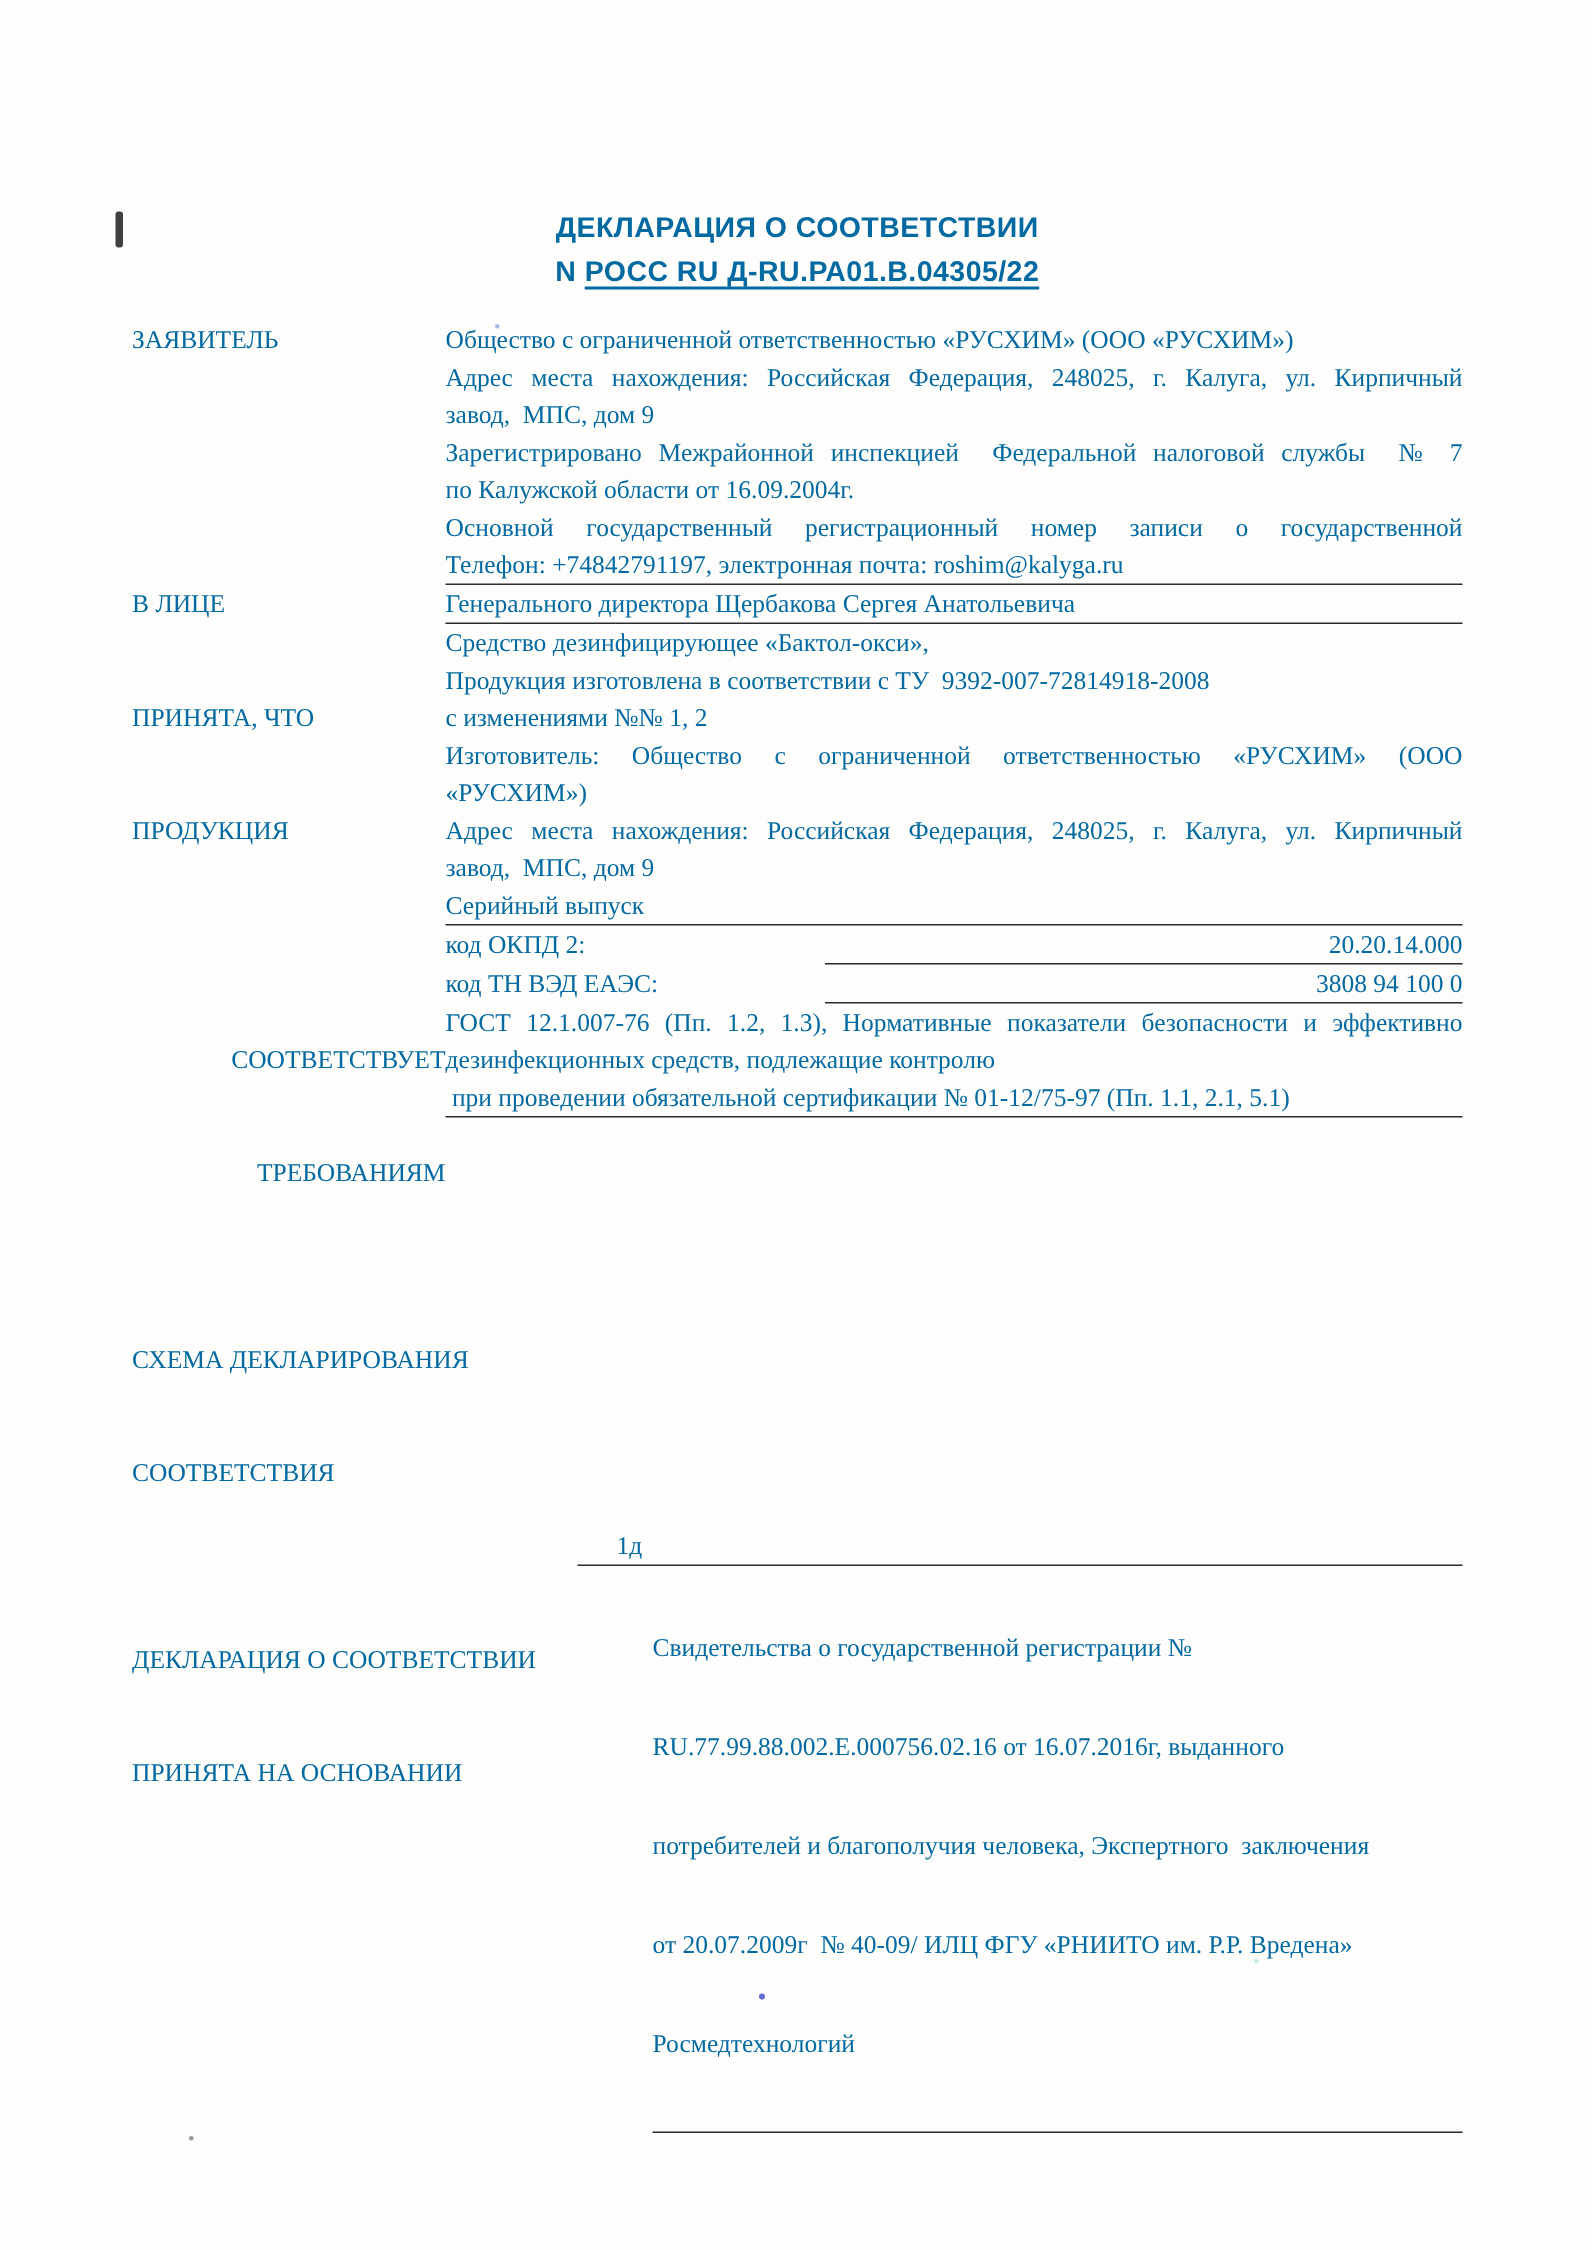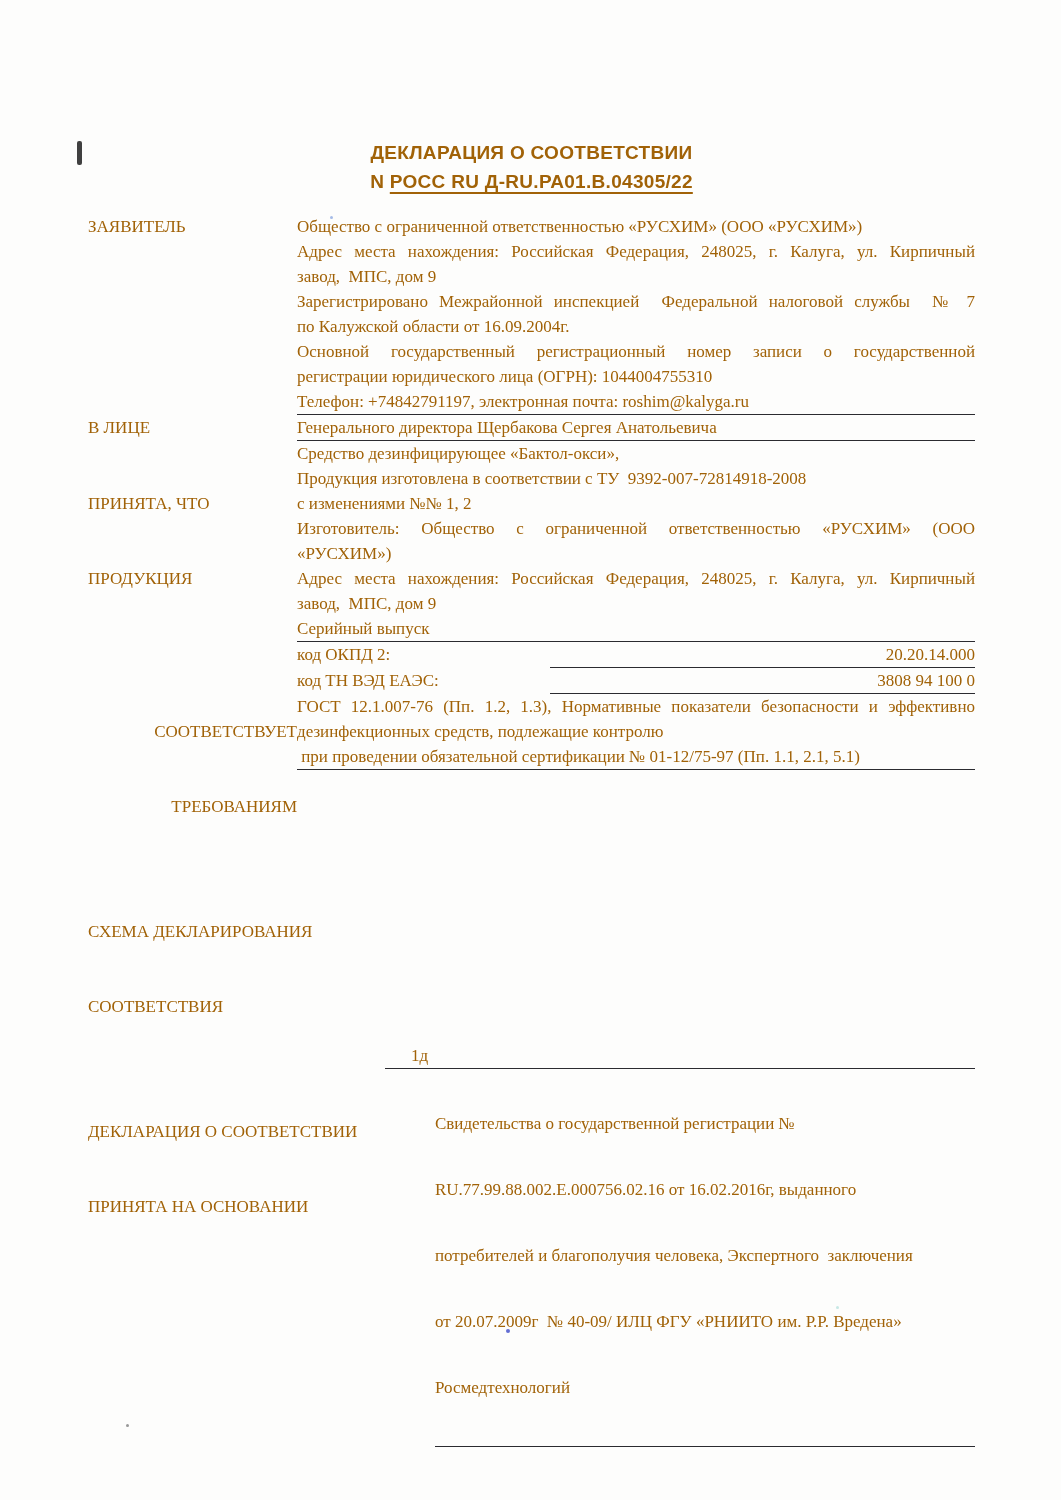--- a/index.html
+++ b/index.html
@@ -1,20 +1,20 @@
 <!DOCTYPE html>
 <html><head>
 <meta charset="utf-8">
 <style>
   html,body{margin:0;padding:0;background:#d8d8d8;}
   .page{
     position:relative;width:1061px;height:1500px;margin:0 auto;
     background:#fdfdfc;overflow:hidden;
     font-family:"Liberation Serif","DejaVu Serif",serif;
-    font-size:17px;line-height:25px;color:#a16207;
+    font-size:17px;line-height:25px;color:#0369a1;
   }
   .content{position:absolute;left:88px;top:138px;width:887px;}
   .title{
     text-align:center;font-family:"Liberation Sans","DejaVu Sans",sans-serif;
     font-weight:bold;font-size:19px;line-height:29px;margin-bottom:18px;letter-spacing:.3px;
   }
   .title .num{text-decoration:underline;text-decoration-thickness:2px;text-underline-offset:4px;}
   .row{display:grid;grid-template-columns:209px 1fr;align-items:start;}
   .row.basis{grid-template-columns:347px 1fr;}
   .row.scheme{grid-template-columns:297px 1fr;}
@@ -47,21 +47,20 @@
 
     <div class="row">
       <div class="lbl">ЗАЯВИТЕЛЬ</div>
       <div>
         <div class="val">Общество с ограниченной ответственностью «РУСХИМ» (ООО «РУСХИМ»)</div>
         <div class="val jl">Адрес места нахождения: Российская Федерация, 248025, г. Калуга, ул. Кирпичный</div>
         <div class="val">завод,  МПС, дом 9</div>
         <div class="val jl">Зарегистрировано Межрайонной инспекцией  Федеральной налоговой службы  № 7</div>
         <div class="val">по Калужской области от 16.09.2004г.</div>
         <div class="val jl ogrn-gap">Основной государственный регистрационный номер записи о государственной</div>
-        <div class="val">регистрации юридического лица (ОГРН): 1044004755310</div>
         <div class="val ul">Телефон: +74842791197, электронная почта: roshim@kalyga.ru</div>
       </div>
     </div>
 
     <div class="row">
       <div class="lbl">В ЛИЦЕ</div>
       <div class="val ul">Генерального директора Щербакова Сергея Анатольевича</div>
     </div>
 
     <div class="row">
@@ -109,21 +108,21 @@
       <div class="val ul">1д</div>
     </div>
 
     <div class="row basis">
       <div class="lbl">
         <div>ДЕКЛАРАЦИЯ О СООТВЕТСТВИИ</div>
         <div>ПРИНЯТА НА ОСНОВАНИИ</div>
       </div>
       <div class="val ul">
         <div>Свидетельства о государственной регистрации №</div>
-        <div>RU.77.99.88.002.Е.000756.02.16 от 16.02.2016г, выданного</div>
+        <div>RU.77.99.88.002.Е.000756.02.16 от 16.07.2016г, выданного</div>
         <div>потребителей и благополучия человека, Экспертного  заключения</div>
         <div>от 20.07.2009г  № 40-09/ ИЛЦ ФГУ «РНИИТО им. Р.Р. Вредена»</div>
         <div>Росмедтехнологий</div>
       </div>
     </div>
 
   </div>
 
   <div class="speck" style="left:506px;top:1329px;width:4px;height:4px;background:#3b49c8;opacity:.8;"></div>
   <div class="speck" style="left:126px;top:1424px;width:3px;height:3px;background:#555;opacity:.6;"></div>

